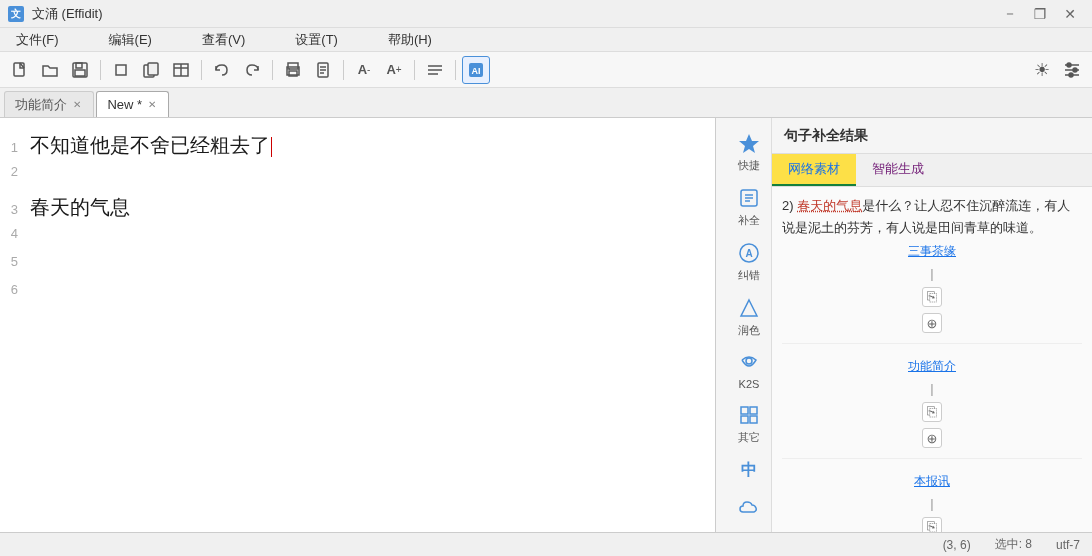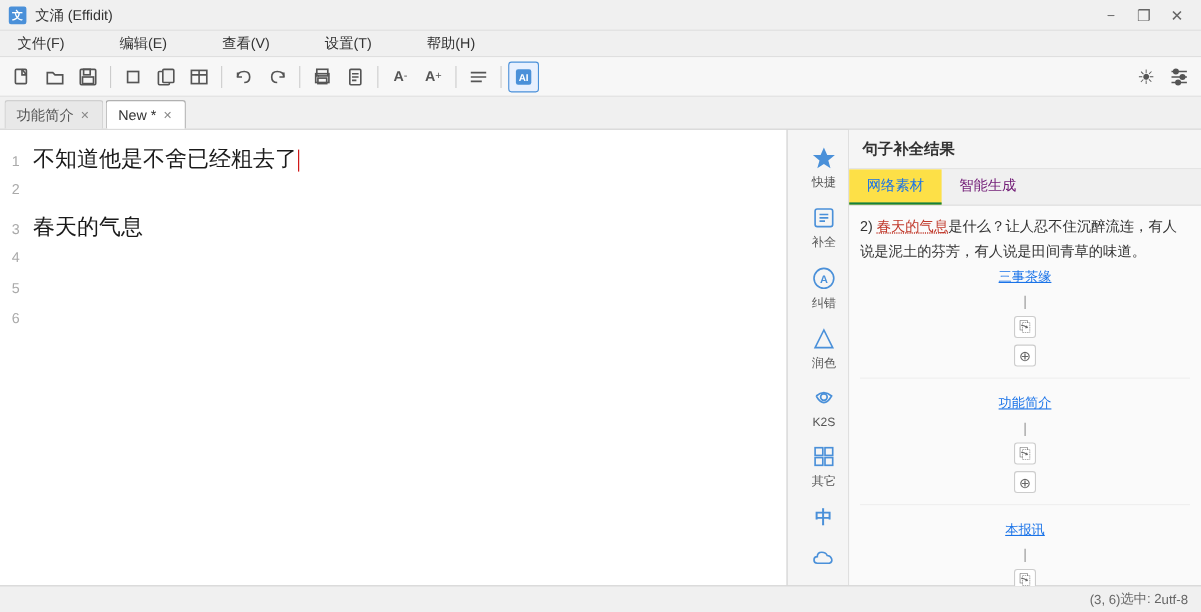--- a/index.html
+++ b/index.html
@@ -293,21 +293,21 @@
     .statusbar {
       height: 24px;
       background: #f0f0f0;
       border-top: 1px solid #ccc;
       display: flex;
       align-items: center;
       justify-content: flex-end;
       padding: 0 12px;
       font-size: 12px;
       color: #666;
-      gap: 0;
+      gap: 24px;
       text-align: center;
     }
 
     
     .panel-content::-webkit-scrollbar { width: 6px; }
     .panel-content::-webkit-scrollbar-thumb { background: #ccc; border-radius: 3px; }
     .panel-content::-webkit-scrollbar-track { background: #f0f0f0; }
 
     
     .icon-svg { width: 18px; height: 18px; }
@@ -603,15 +603,15 @@
         </div>
       </div>
 
 
     </div>
   </div>
 </div>
 
 <div class="statusbar">
   <span>(3, 6)</span>
-  <span>选中: 2</span>
-  <span>utf-8</span>
+  <span>选中: 8</span>
+  <span>utf-7</span>
 </div>
 
 </body></html>

